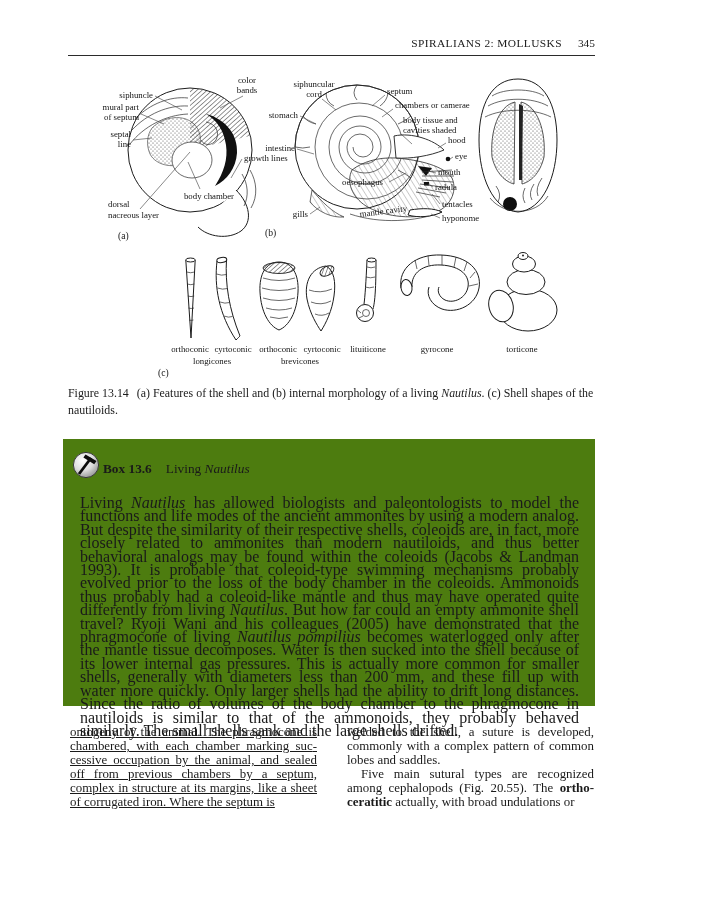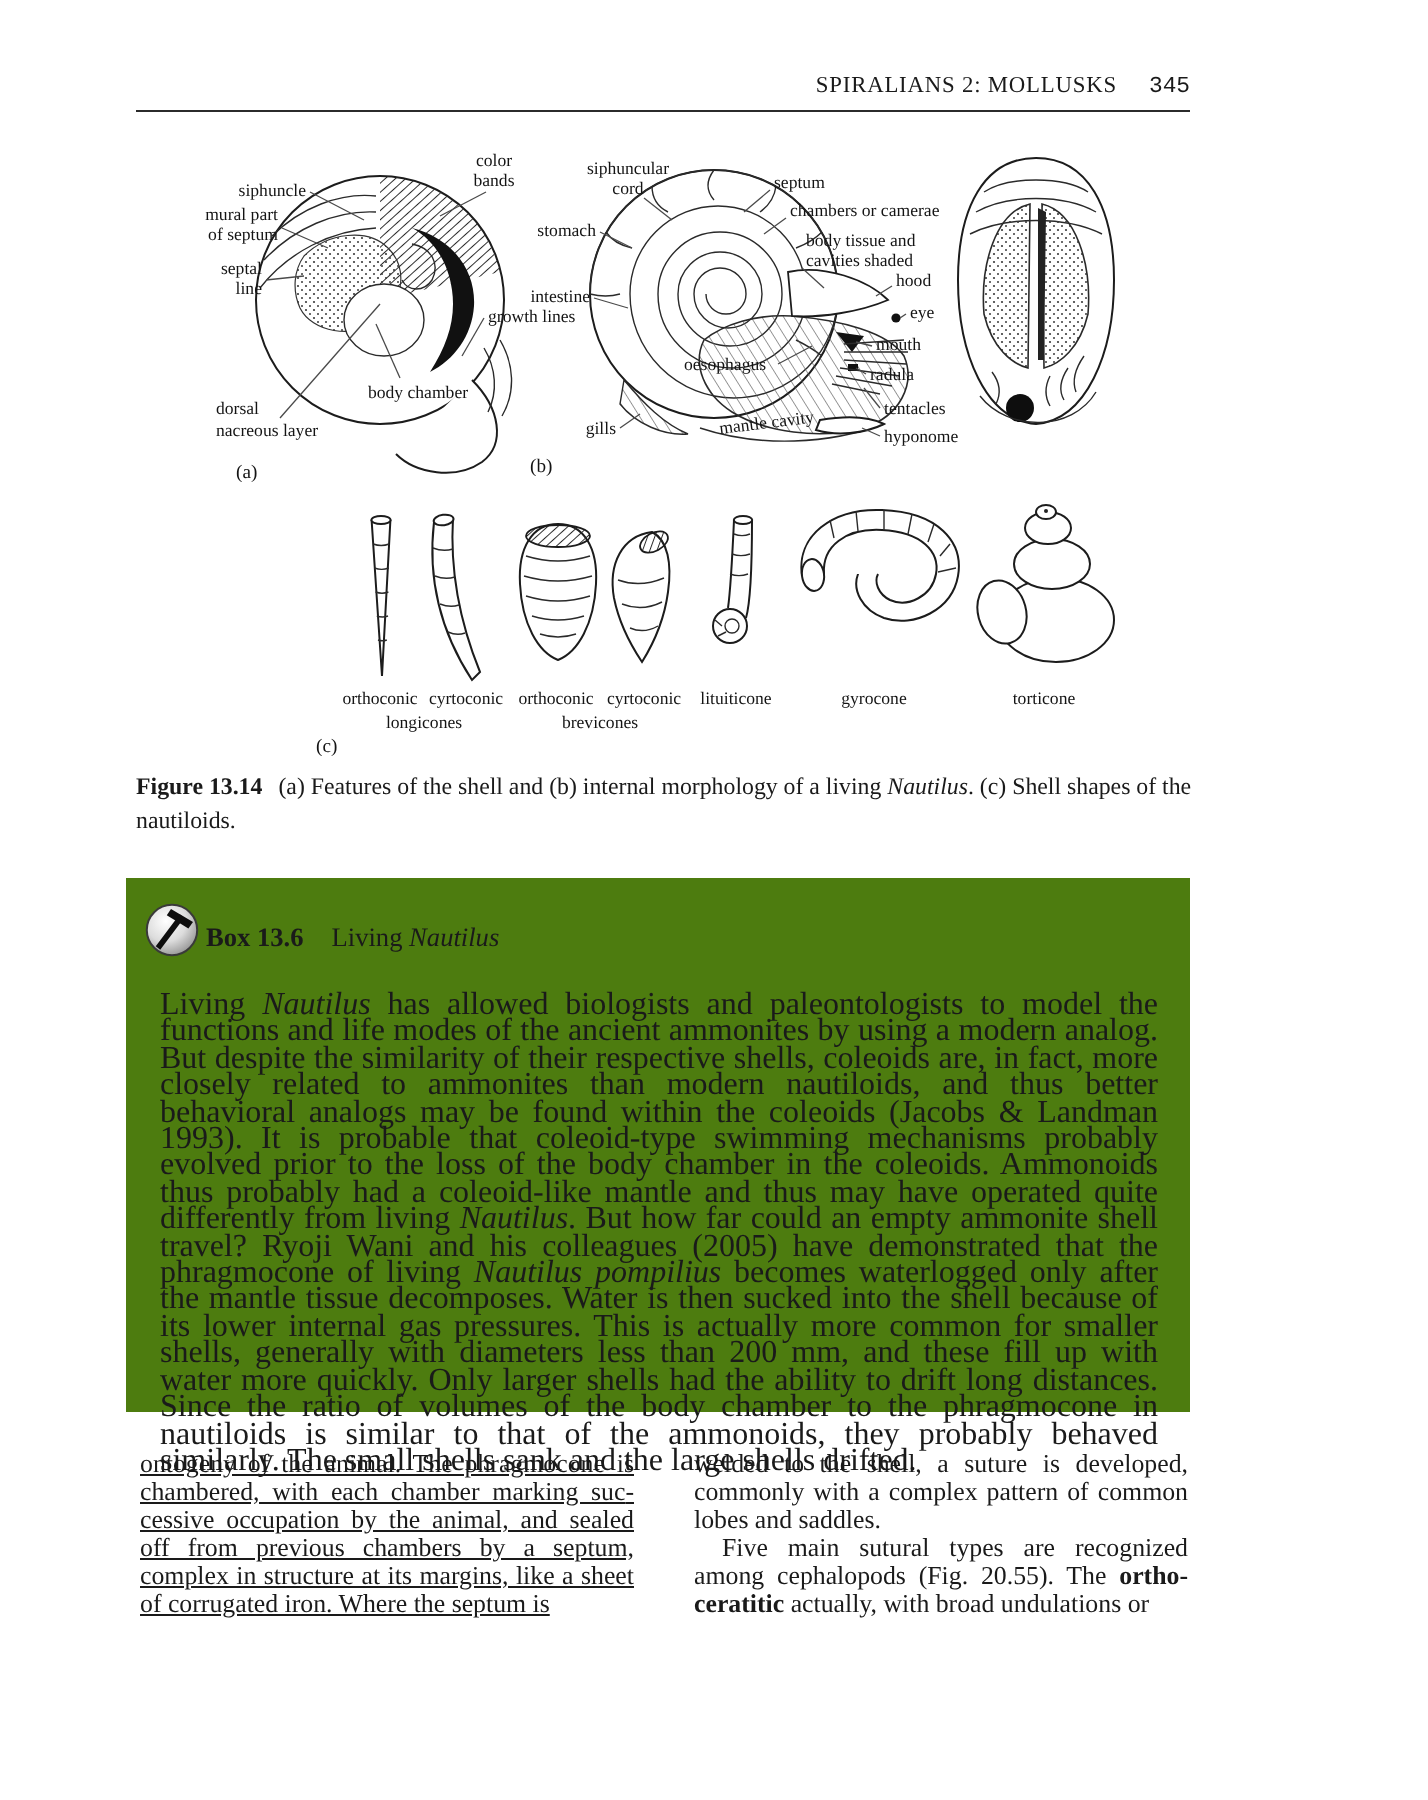--- a/index.html
+++ b/index.html
@@ -3,33 +3,33 @@
 <meta charset="utf-8">
 <style>
   html,body{margin:0;padding:0;}
   body{
     width:714px;height:900px;position:relative;background:#ffffff;
     font-family:"Liberation Serif", serif;color:#1a1a1a;overflow:hidden;
   }
   .abs{position:absolute;}
   
   #running-head{top:37px;left:68px;width:527px;text-align:right;font-size:11.4px;letter-spacing:.4px;}
-  #running-head .pgnum{margin-left:16px;letter-spacing:0;font-family:Liberation Mono, monospace;}
+  #running-head .pgnum{margin-left:16px;letter-spacing:0;}
   #head-rule{top:55px;left:68px;width:527px;height:1px;background:#2b2b2b;}
   
   #figure-art{top:62px;left:60px;}
   svg text{font-family:"Liberation Serif", serif;font-size:8.8px;fill:#141414;}
   svg text.tag{font-size:9.6px;}
   .ldr{stroke:#4a4a4a;stroke-width:.65;fill:none;}
   .ln{stroke:#1c1c1c;fill:none;stroke-width:1;}
   .lnt{stroke:#2a2a2a;fill:none;stroke-width:.7;}
   .wh{fill:#ffffff;}
   
   #caption{top:385px;left:68px;width:529px;font-size:11.9px;line-height:16.5px;text-align:left;}
-  #caption .figlbl{font-weight:bold;margin-right:8px;}
+  #caption .figlbl{font-weight:normal;margin-right:8px;}
   
   #box{top:439px;left:63px;width:532px;height:267px;background:#4d7c0f;}
   #box-head{top:22px;left:40px;font-size:13.3px;}
   #box-head .num{font-weight:bold;margin-right:14px;}
   #box-icon{top:9px;left:9px;}
   #box-body{top:57px;left:17px;width:499px;font-size:16px;line-height:13.4px;text-align:justify;}
   
   .col{top:726px;width:247px;font-size:12.9px;line-height:13.9px;text-align:justify;hyphens:manual;}
   #col-left{left:70px;text-decoration:underline;}
   #col-right{left:347px;}

